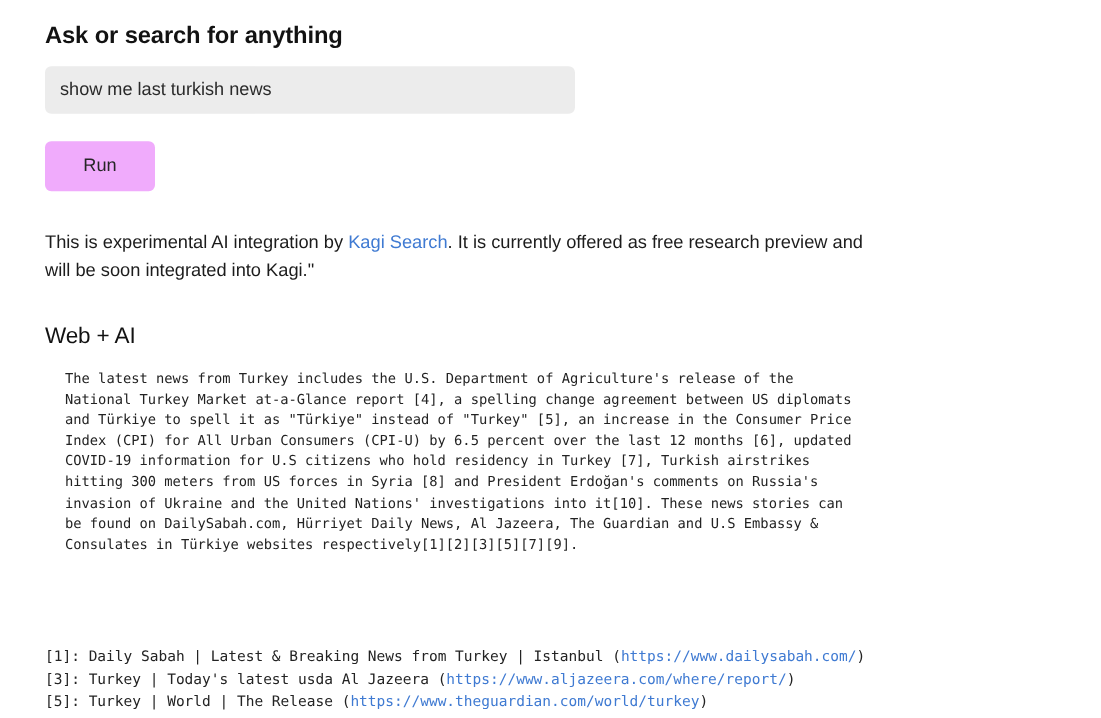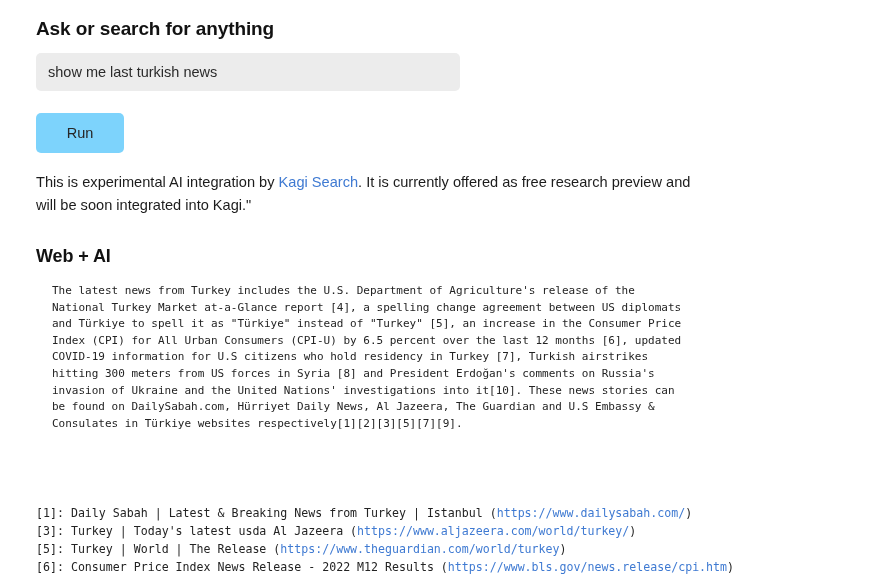--- a/index.html
+++ b/index.html
@@ -50,47 +50,47 @@
     padding: 0 12px;
     margin: 0 0 22px 0;
   }
   .search-field::placeholder { color: #8a8a8a; }
   
   .run-button {
     display: inline-block;
     box-sizing: border-box;
     width: 88px;
     height: 40px;
-    background: #7dd3fc;
+    background: #f0abfc;
     border: none;
     border-radius: 5px;
     font-family: "Liberation Sans", sans-serif;
     font-size: 14.5px;
     color: #262626;
     cursor: pointer;
     padding: 0;
     line-height: 40px;
     text-align: center;
   }
   
   .disclaimer {
-    margin: 18px 0 0 0;
+    margin: 30px 0 0 0;
     font-size: 14.6px;
     line-height: 1.62;
     color: #1c1c1c;
     max-width: 812px;
   }
   .link {
     color: #3f7ad2;
     text-decoration: none;
   }
   
   .section-title {
     font-size: 18px;
-    font-weight: 700;
+    font-weight: 400;
     margin: 28px 0 16px 0;
     color: #121212;
     letter-spacing: -0.1px;
   }
   
   .answer {
     font-family: "DejaVu Sans Mono", "Liberation Mono", monospace;
     font-size: 11px;
     line-height: 16.6px;
     color: #232323;
@@ -133,19 +133,19 @@
     <p class="disclaimer">
       <span>This is experimental AI integration by </span><a class="link" href="#">Kagi Search</a><span>. It is currently offered as free research preview and will be soon integrated into Kagi."</span>
     </p>
 
     <h2 class="section-title">Web + AI</h2>
 
     <div class="answer">The latest news from Turkey includes the U.S. Department of Agriculture's release of the National Turkey Market at-a-Glance report [4], a spelling change agreement between US diplomats and Türkiye to spell it as "Türkiye" instead of "Turkey" [5], an increase in the Consumer Price Index (CPI) for All Urban Consumers (CPI-U) by 6.5 percent over the last 12 months [6], updated COVID-19 information for U.S citizens who hold residency in Turkey [7], Turkish airstrikes hitting 300 meters from US forces in Syria [8] and President Erdoğan's comments on Russia's invasion of Ukraine and the United Nations' investigations into it[10]. These news stories can be found on DailySabah.com, Hürriyet Daily News, Al Jazeera, The Guardian and U.S Embassy &amp; Consulates in Türkiye websites respectively[1][2][3][5][7][9].</div>
 
     <div class="references" id="references-list">
         <div class="ref-line"><span>[1]: </span><span>Daily Sabah | Latest &amp; Breaking News from Turkey | Istanbul </span><span class="ref-paren">(</span><a class="ref-url" href="#">https://www.dailysabah.com/</a><span class="ref-paren">)</span></div>
-        <div class="ref-line"><span>[3]: </span><span>Turkey | Today's latest usda Al Jazeera </span><span class="ref-paren">(</span><a class="ref-url" href="#">https://www.aljazeera.com/world/turkey/</a><span class="ref-paren">)</span></div>
+        <div class="ref-line"><span>[3]: </span><span>Turkey | Today's latest usda Al Jazeera </span><span class="ref-paren">(</span><a class="ref-url" href="#">https://www.aljazeera.com/where/report/</a><span class="ref-paren">)</span></div>
         <div class="ref-line"><span>[5]: </span><span>Turkey | World | The Release </span><span class="ref-paren">(</span><a class="ref-url" href="#">https://www.theguardian.com/world/turkey</a><span class="ref-paren">)</span></div>
         <div class="ref-line"><span>[6]: </span><span>Consumer Price Index News Release - 2022 M12 Results </span><span class="ref-paren">(</span><a class="ref-url" href="#">https://www.bls.gov/news.release/cpi.htm</a><span class="ref-paren">)</span></div>
       </div>
 
   </div>
 </div>
 
 </body></html>

